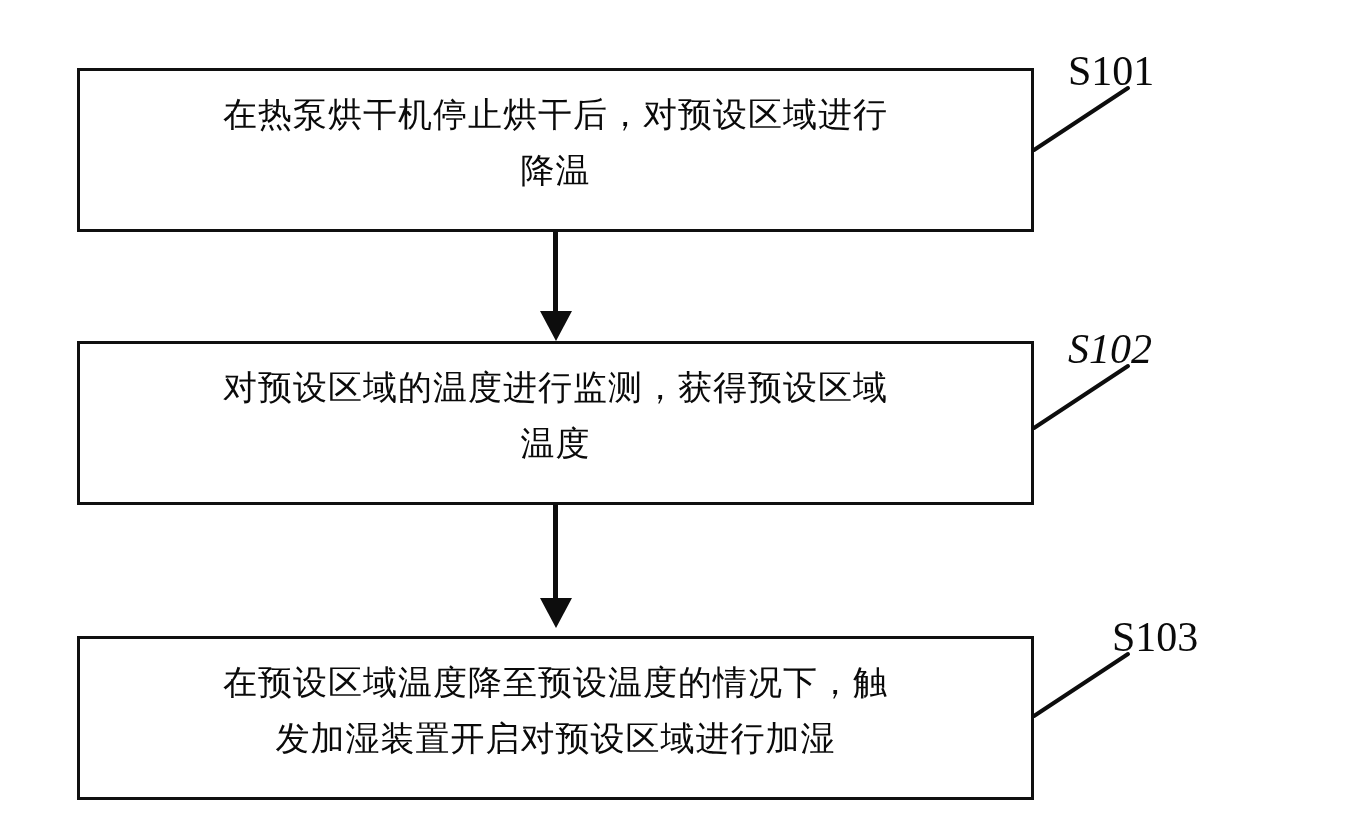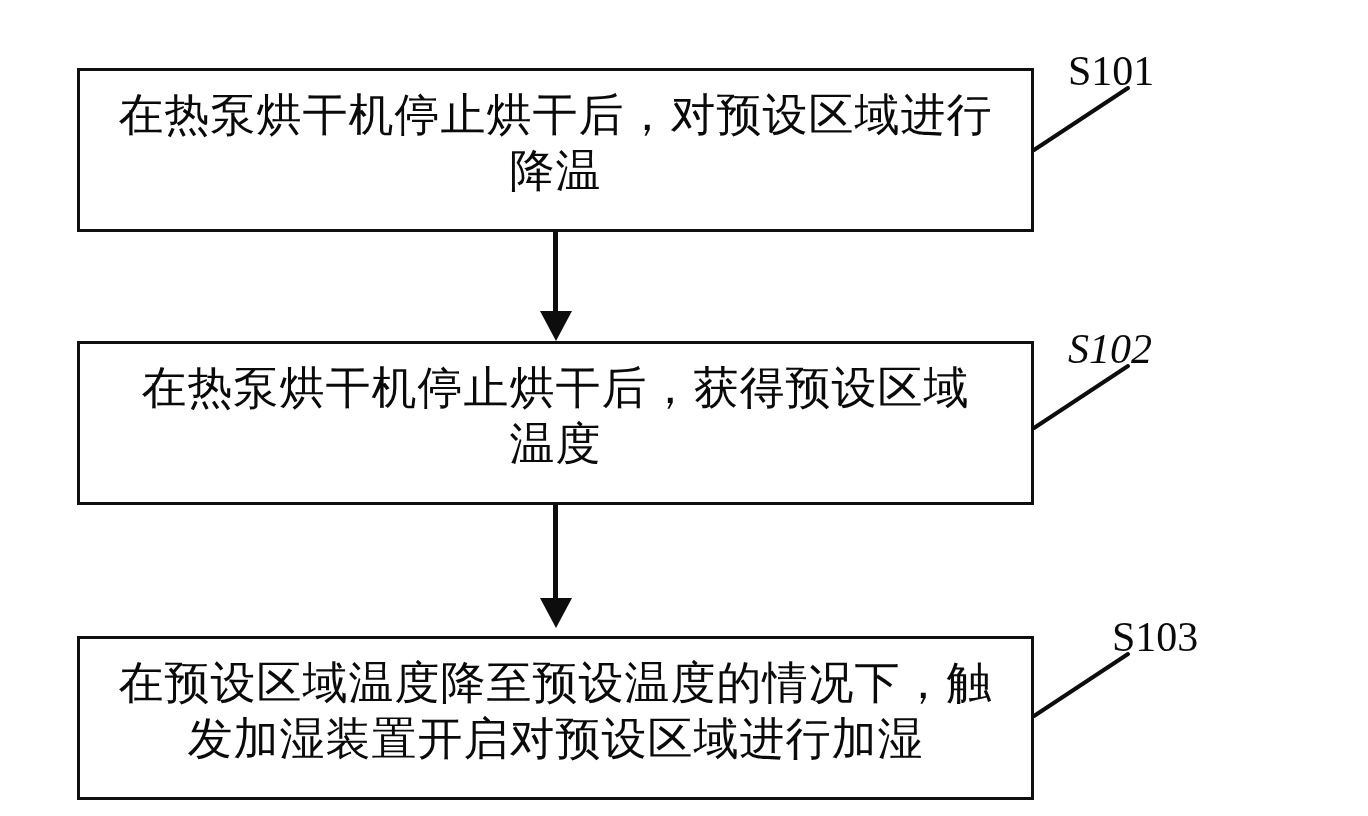--- a/index.html
+++ b/index.html
@@ -26,21 +26,21 @@
     border: 3px solid #101010;
     background: #ffffff;
   }
   .flow-box-text {
     position: absolute;
     left: 14px;
     right: 14px;
     top: 16px;
     text-align: center;
     font-family: "Liberation Serif", "DejaVu Serif", serif;
-    font-size: 45px;
+    font-size: 34px;
     line-height: 56px;
     letter-spacing: 1px;
     color: #0a0a0a;
     white-space: pre-line;
     font-weight: 400;
   }
 
   #box-s101 { top: 68px; }
   #box-s102 { top: 341px; }
   #box-s103 { top: 636px; }
@@ -111,21 +111,21 @@
     <line x1="6" y1="68" x2="100" y2="6" stroke="#0d0d0d" stroke-width="4" stroke-linecap="round"></line>
   </svg>
   <div class="step-label" id="label-s101">S101</div>
 
   <div class="flow-arrow" id="arrow-1">
     <div class="shaft"></div>
     <div class="head"></div>
   </div>
 
   <div class="flow-box" id="box-s102">
-    <div class="flow-box-text">在热泵烘干机停止烘干后，获得预设区域
+    <div class="flow-box-text">对预设区域的温度进行监测，获得预设区域
 温度</div>
   </div>
   <svg class="leader-line" id="leader-s102" viewBox="0 0 110 74" width="110" height="74">
     <line x1="6" y1="68" x2="100" y2="6" stroke="#0d0d0d" stroke-width="4" stroke-linecap="round"></line>
   </svg>
   <div class="step-label" id="label-s102">S102</div>
 
   <div class="flow-arrow" id="arrow-2">
     <div class="shaft"></div>
     <div class="head"></div>

